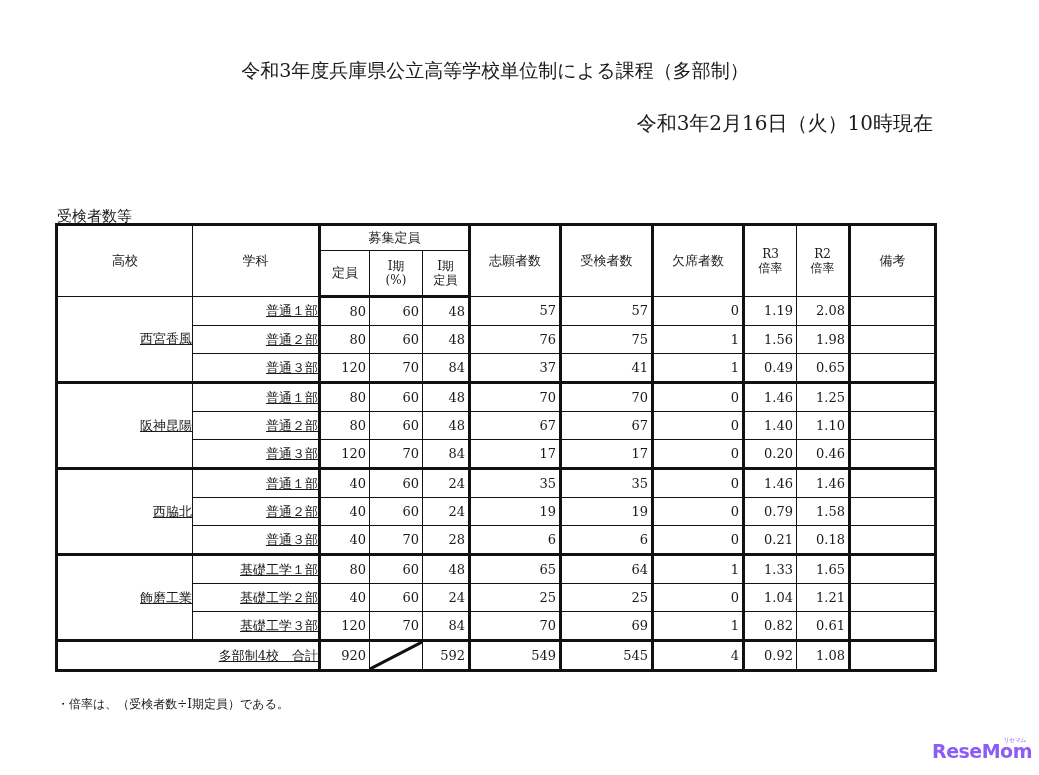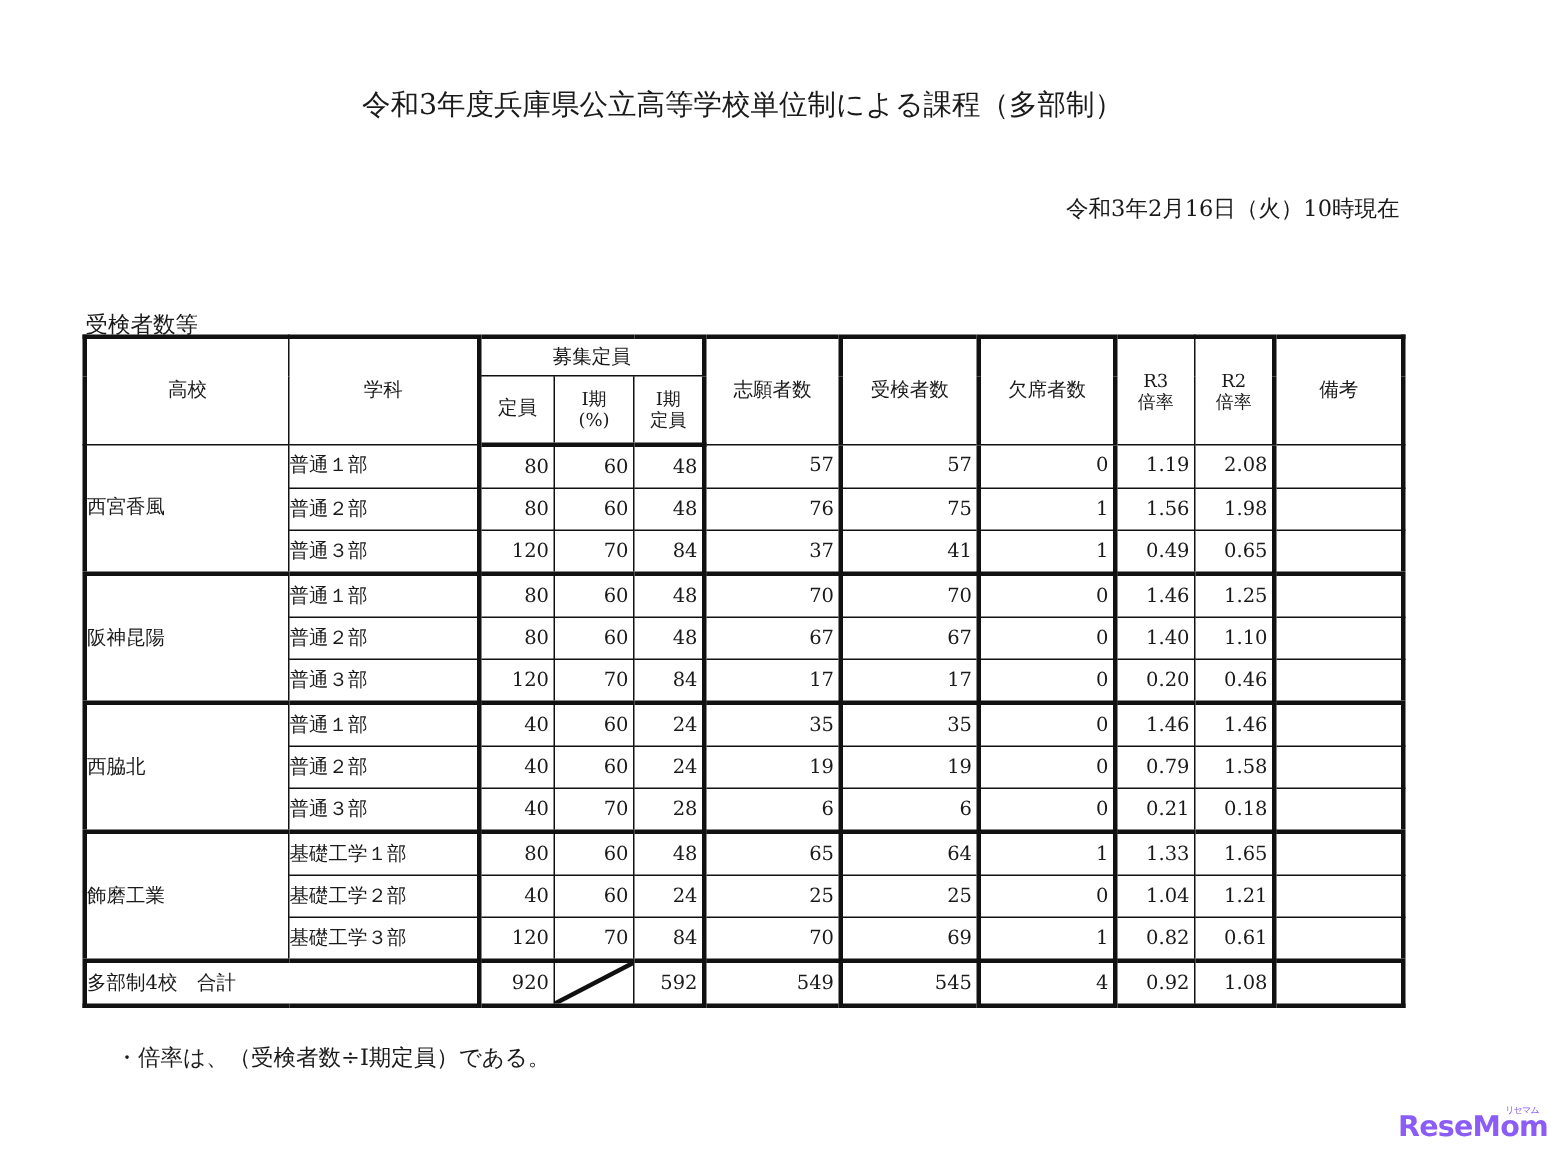--- a/index.html
+++ b/index.html
@@ -7,48 +7,48 @@
     width: 1039px; height: 775px; position: relative; overflow: hidden;
     font-family: "DejaVu Serif", "Liberation Serif", serif;
     color: #1a1a1a;
   }
   .title {
     position: absolute; left: 0; width: 990px; top: 30px;
     text-align: center; font-size: 19px; line-height: 25px; margin-top: 28px;
   }
   .title div { white-space: nowrap; }
   .asof {
-    position: absolute; right: 106px; top: 130px; font-size: 15px;
+    position: absolute; right: 106px; top: 110px; font-size: 20px;
   }
   .section-label {
     position: absolute; left: 57px; top: 191px; font-size: 15px; margin-top: 16px;
   }
   table.main {
     position: absolute; left: 55px; top: 223px;
     border-collapse: collapse; table-layout: fixed;
     font-size: 13px;
     border: 3px solid #111;
   }
   table.main td, table.main th {
     border: 1.5px solid #111; padding: 0; font-weight: normal;
     height: 27px; line-height: 14px;
   }
   table.main th { text-align: center; vertical-align: middle; }
   .hdr-top { height: 24px !important; font-family: Liberation Serif, serif; }
   .hdr-sub { height: 44px !important; }
   .num { text-align: right; padding-right: 3px !important; }
-  .ctr { text-align: left; }
+  .ctr { text-align: right; text-decoration: underline; }
   .small { font-size: 12px; }
   tr.grp-end td { border-bottom: 3px solid #111; }
   tr.hdr-end th { border-bottom: 3px solid #111; }
   .thick-r { border-right: 3px solid #111 !important; }
   .slash-cell { position: relative; }
   .slash-cell svg { position: absolute; left: 0; top: 0; width: 100%; height: 100%; }
   .note {
-    position: absolute; left: 57px; top: 696px; font-size: 15px; margin-left: 20px;
+    position: absolute; left: 57px; top: 696px; font-size: 12px;
   }
   .logo {
     position: absolute; left: 932px; top: 740px;
     font-family: "DejaVu Sans", "Liberation Sans", sans-serif;
     font-weight: bold; font-size: 19px; color: #8b5cf6; letter-spacing: -0.5px;
   }
   .logo .kana {
     position: absolute; right: 6px; top: -4px; font-size: 6px; font-weight: normal;
   }
 </style>

